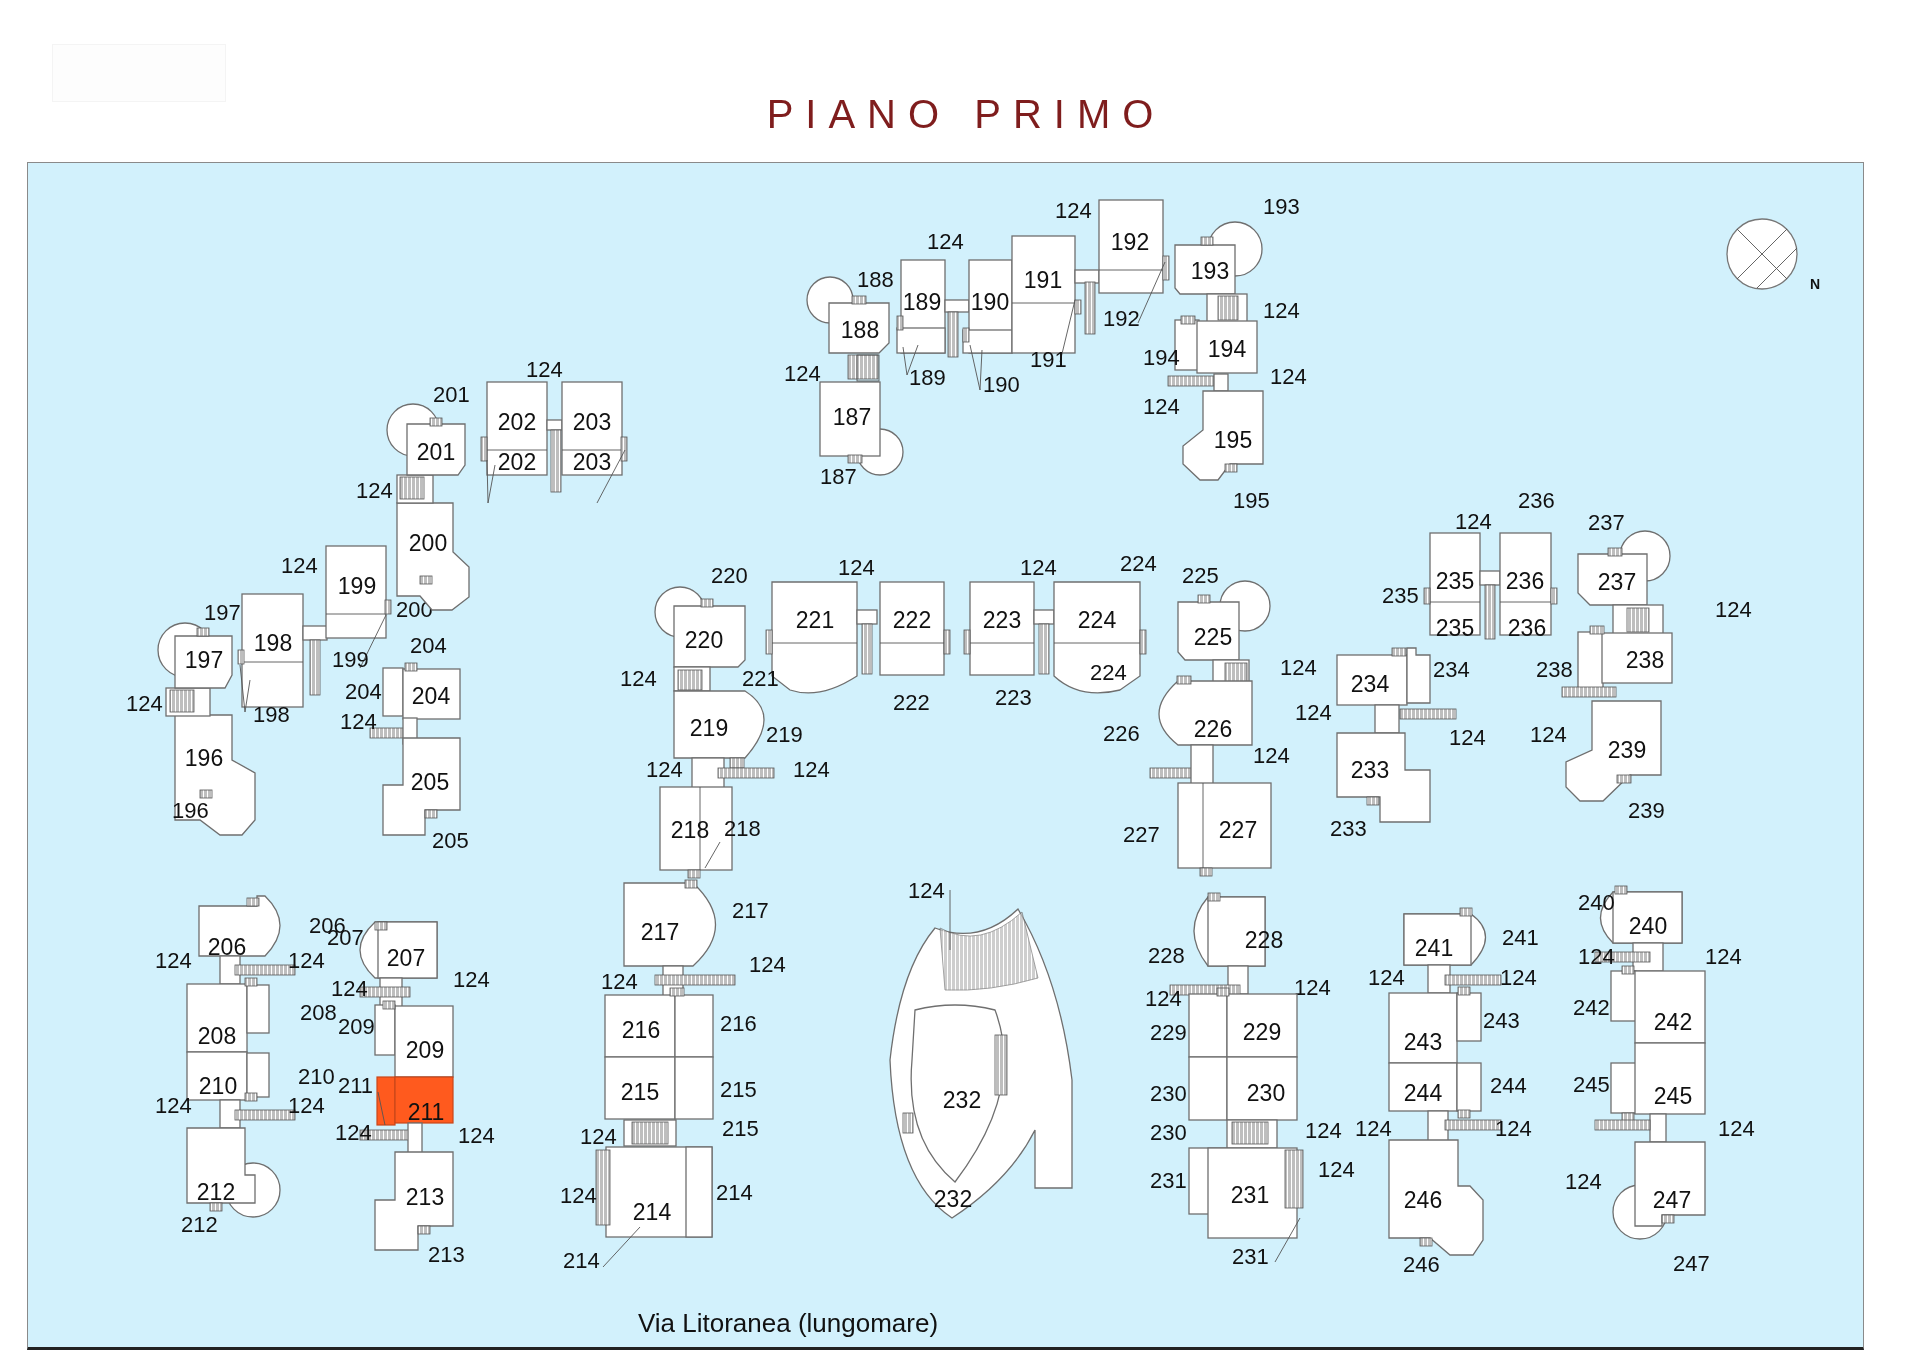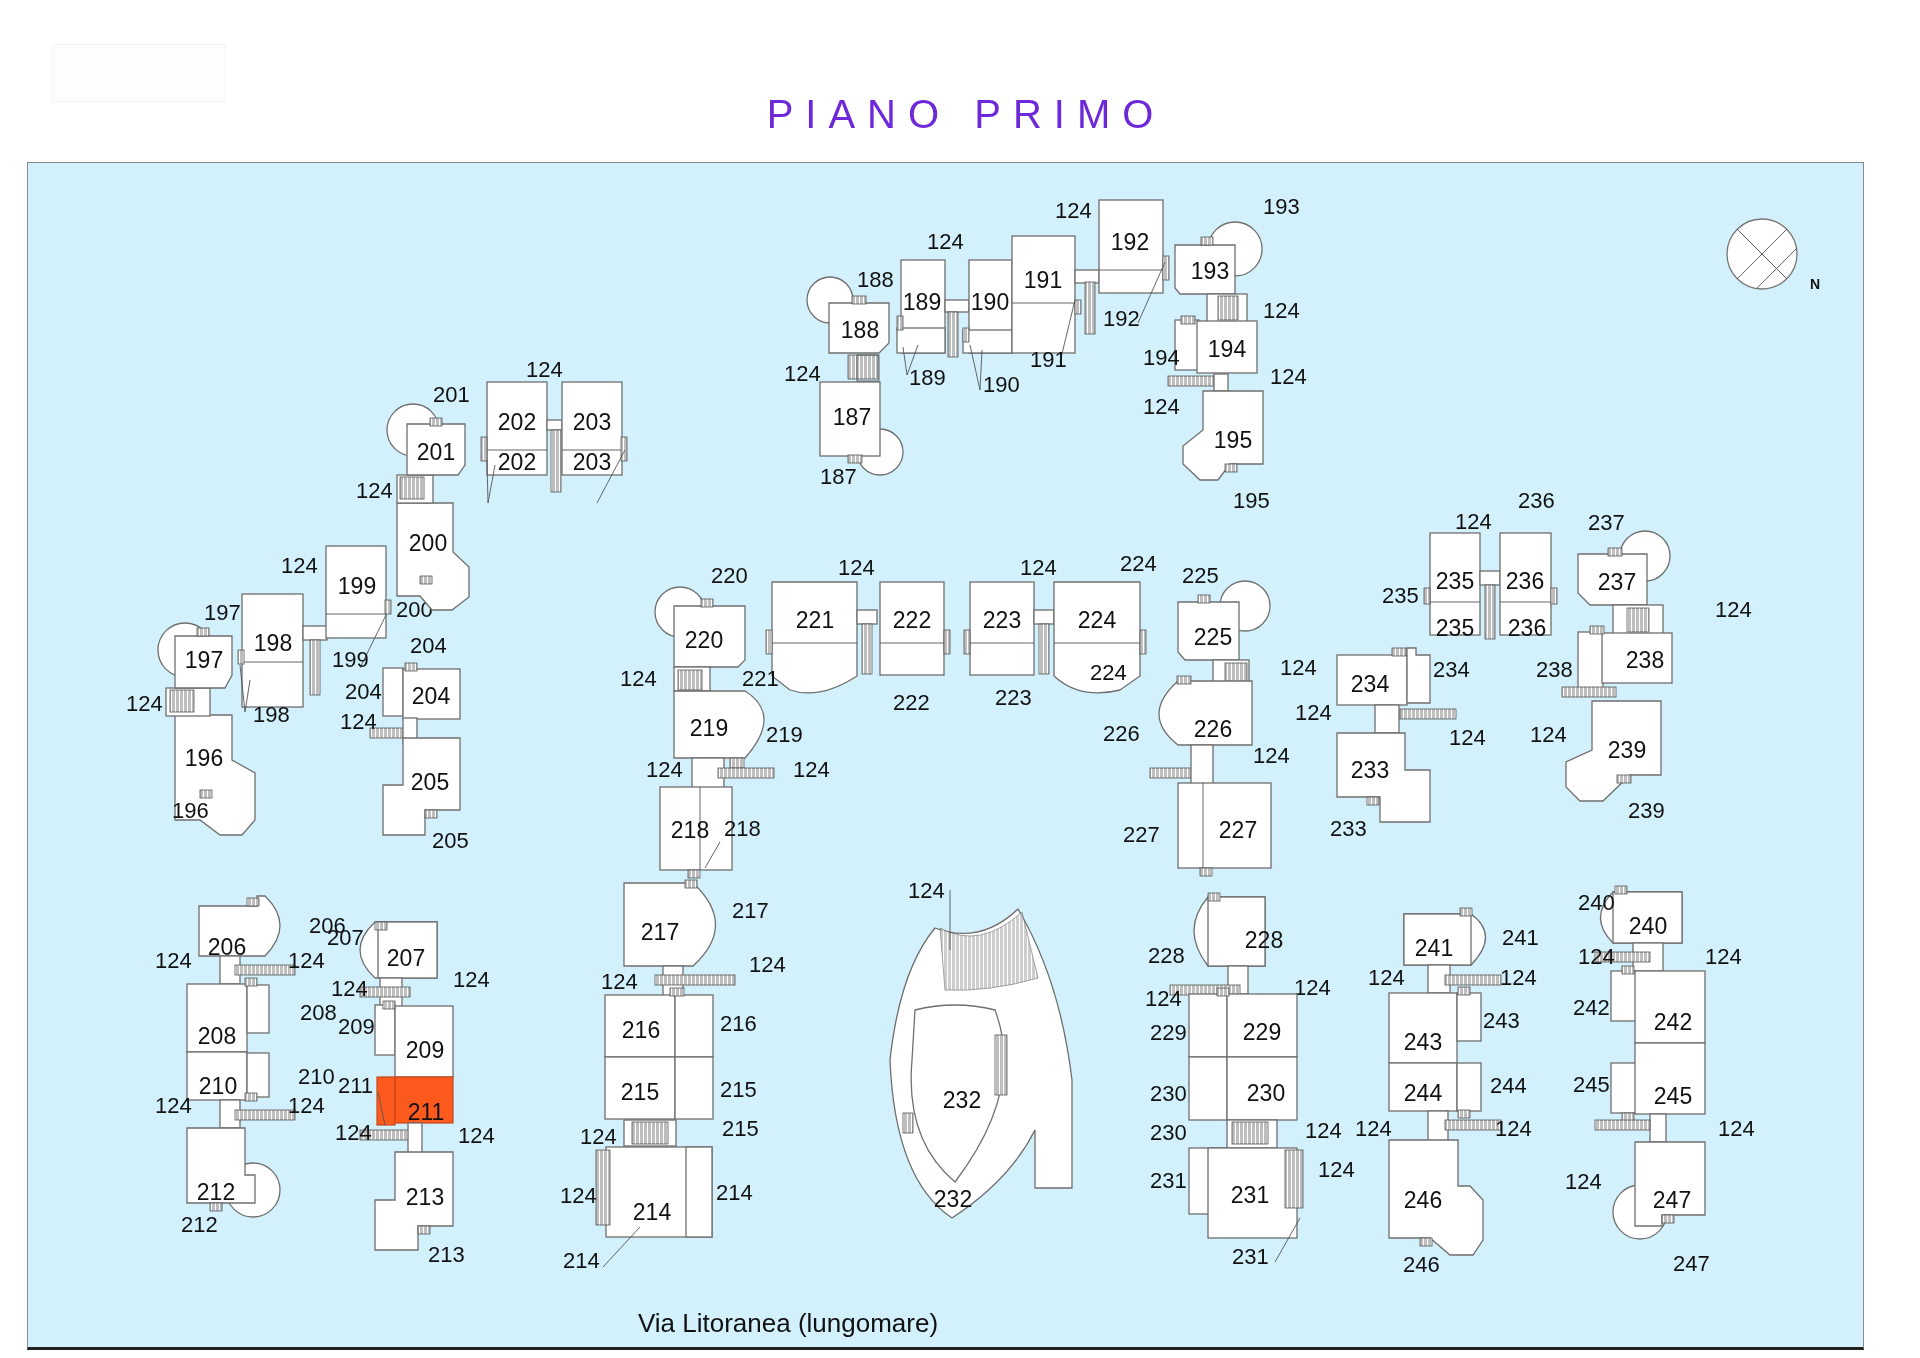--- a/index.html
+++ b/index.html
@@ -1,21 +1,21 @@
 <!DOCTYPE html>
 <html><head>
 <meta charset="utf-8">
 <style>
   html, body { margin:0; padding:0; background:#ffffff; }
   body { width:1920px; height:1358px; position:relative; overflow:hidden;
          font-family:"Liberation Sans", "DejaVu Sans", sans-serif; color:#111; }
   .ghost-box { position:absolute; left:52px; top:44px; width:172px; height:56px;
                background:#fdfdfd; border:1px solid #f4f4f4; }
   .title { position:absolute; left:0; top:92px; width:1920px; text-align:center;
-           font-size:40px; letter-spacing:12px; color:#6d28d9; padding-left:12px; box-sizing:border-box; }
+           font-size:40px; letter-spacing:12px; color:#7f1d1d; padding-left:12px; box-sizing:border-box; }
   .map { position:absolute; left:27px; top:162px; width:1837px; height:1188px;
          background:#d2f1fc; border-top:1.5px solid #8a8a8a; border-left:1.5px solid #8a8a8a;
          border-right:1.5px solid #8a8a8a; border-bottom:3px solid #222; box-sizing:border-box; }
   svg.plan { position:absolute; left:0; top:0; width:1920px; height:1358px; }
   .bld { fill:#ffffff; stroke:#6f6f6f; stroke-width:1.3; }
   .hl  { fill:#ff5a1e; stroke:#c9461a; stroke-width:1.2; }
   .ln  { stroke:#555; stroke-width:0.9; fill:none; }
   .stair { fill:url(#hatch); stroke:#555; stroke-width:0.8; }
   .lbl { font-family:"Liberation Sans", sans-serif; font-size:22px; fill:#111; }
   .lbl-in { font-family:"Liberation Sans", sans-serif; font-size:23px; fill:#111; text-anchor:middle; }

